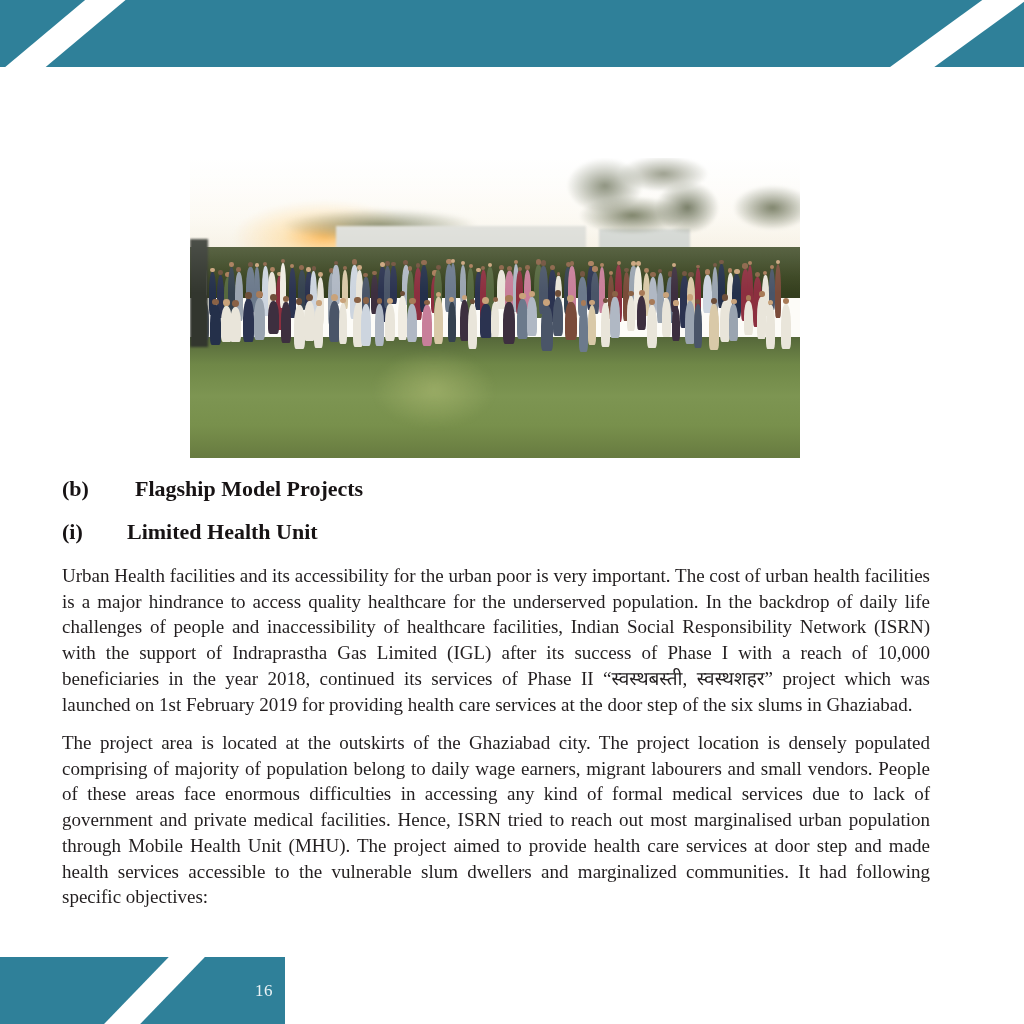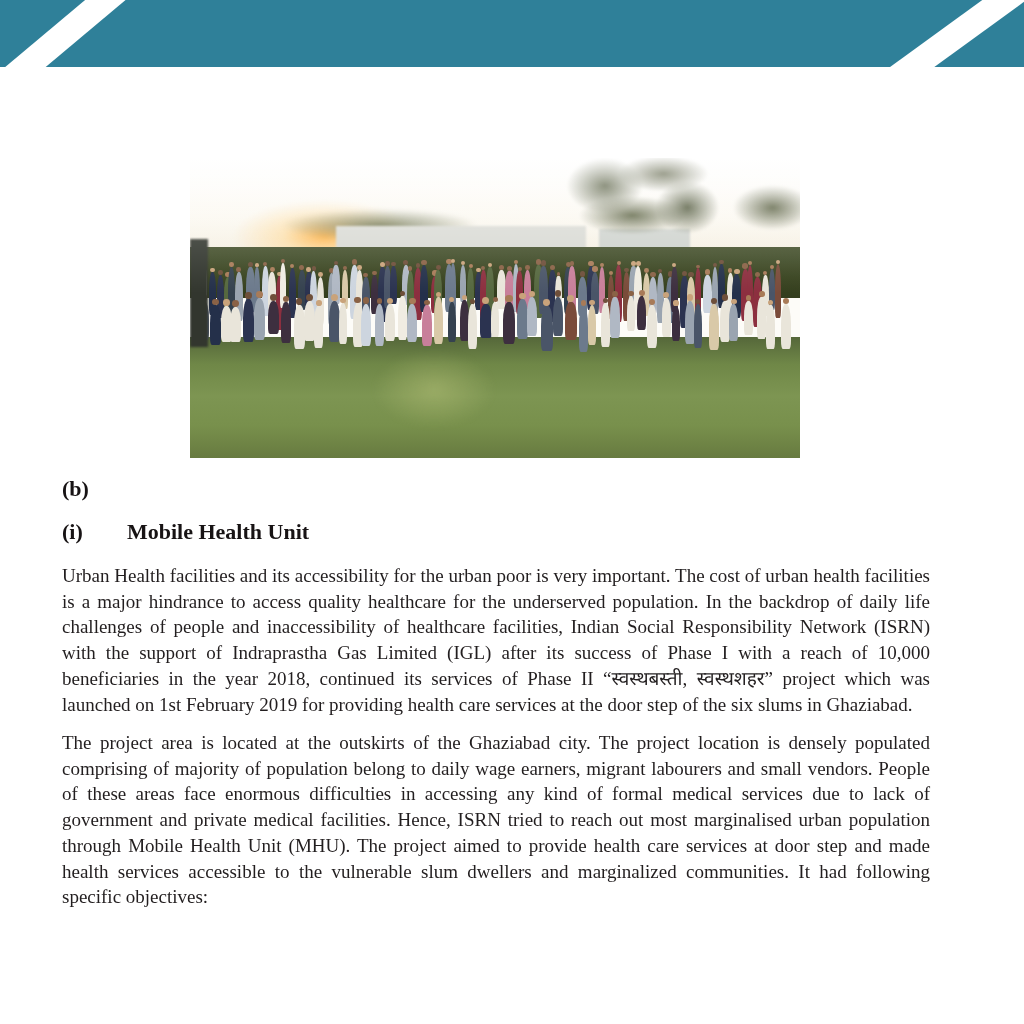--- a/index.html
+++ b/index.html
@@ -611,23 +611,29 @@
           <div class="head" style="width: 6.17597px; height: 6.17597px; background: rgb(168, 123, 88);"></div>
           <div class="body" style="background: rgb(233, 229, 218);"></div>
         </div>
       </div>
     <div class="left-figure"></div>
     <div class="haze"></div>
   </div>
 
   <div class="heading h-b">
     <span class="hlabel">(b)</span>
+    <span>Flagship Model Projects</span>
   </div>
   <div class="heading h-i">
     <span class="hlabel">(i)</span>
-    <span>Mobile Health Unit</span>
+    <span>Limited Health Unit</span>
   </div>
 
   <p class="body-para p1">Urban Health facilities and its accessibility for the urban poor is very important. The cost of urban health facilities is a major hindrance to access quality healthcare for the underserved population. In the backdrop of daily life challenges of people and inaccessibility of healthcare facilities, Indian Social Responsibility Network (ISRN) with the support of Indraprastha Gas Limited (IGL) after its success of Phase I with a reach of 10,000 beneficiaries in the year 2018, continued its services of Phase II “स्वस्थबस्ती, स्वस्थशहर” project which was launched on 1st February 2019 for providing health care services at the door step of the six slums in Ghaziabad.</p>
   <p class="body-para p2">The project area is located at the outskirts of the Ghaziabad city. The project location is densely populated comprising of majority of population belong to daily wage earners, migrant labourers and small vendors. People of these areas face enormous difficulties in accessing any kind of formal medical services due to lack of government and private medical facilities. Hence, ISRN tried to reach out most marginalised urban population through Mobile Health Unit (MHU). The project aimed to provide health care services at door step and made health services accessible to the vulnerable slum dwellers and marginalized communities. It had following specific objectives:</p>
 
+  <div class="band-bottom">
+    <div class="band-fill" style="background: rgb(47, 128, 153);"></div>
+    <div class="stripe stripe-b"></div>
+    <div class="page-number">16</div>
+  </div>
 
 </div>
 
 </body></html>

